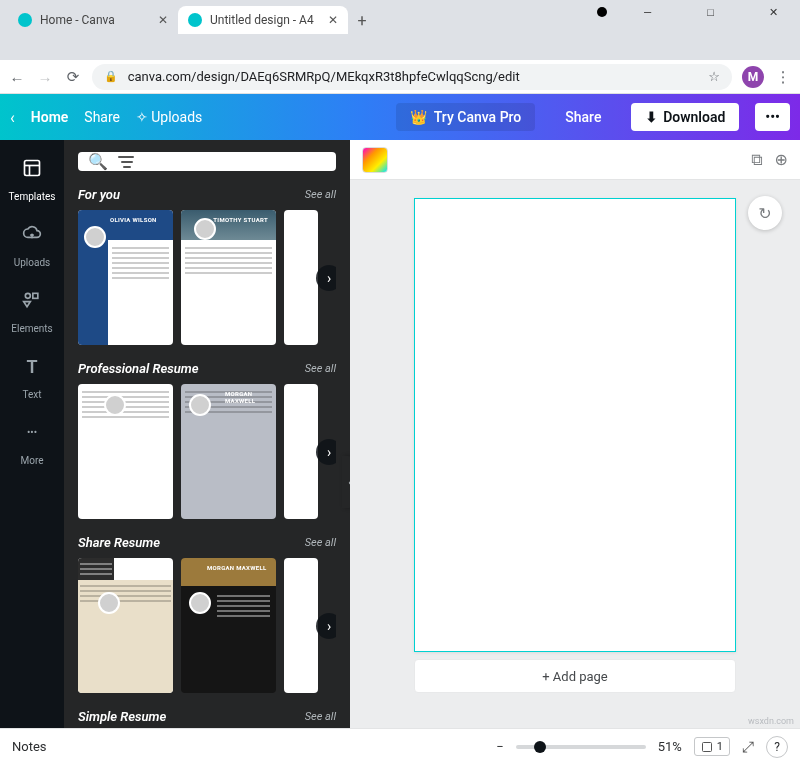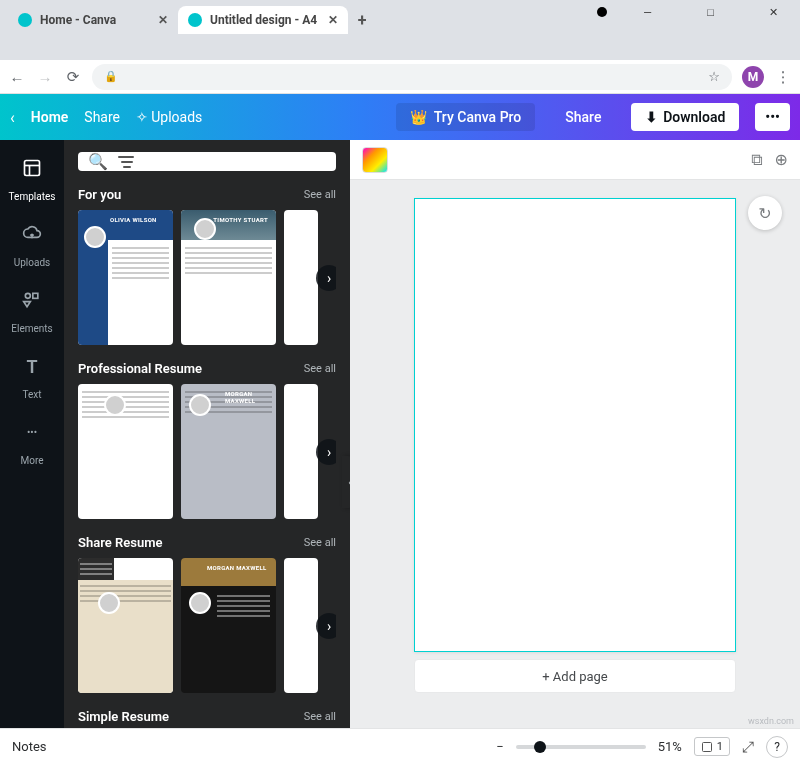--- a/index.html
+++ b/index.html
@@ -4,21 +4,21 @@
 <style>
   * { box-sizing: border-box; margin: 0; padding: 0; font-family: -apple-system, BlinkMacSystemFont, "Segoe UI", Roboto, Arial, sans-serif; }
   body { width: 800px; height: 772px; overflow: hidden; background: #fff; }
 
   
   .browser-top { background: #dee1e6; height: 60px; display:flex; flex-direction:column; }
   .win-btn { width:45px; height:20px; display:flex; align-items:center; justify-content:center; font-size:11px; color:#333; }
   .win-area { position:absolute; top:2px; right:4px; display:flex; gap:18px; align-items:center; }
   .record-dot { width:10px; height:10px; border-radius:50%; background:#000; margin-left:-30px; }
 
-  .tabs-row { display:flex; align-items:flex-end; height:34px; padding-left:8px; padding-top:0;font-weight:bold; }
+  .tabs-row { display:flex; align-items:flex-end; height:34px; padding-left:8px; padding-top:0; }
   .tab { height:28px; background:#fff; border-radius:8px 8px 0 0; display:flex; align-items:center; padding:0 10px; gap:8px; font-size:12px; color:#444; min-width:170px; max-width:190px; }
   .tab.inactive { background:transparent; }
   .tab .fav { width:14px; height:14px; border-radius:50%; background:#00c4cc; display:inline-block; }
   .tab .title { flex:1; white-space:nowrap; overflow:hidden; text-overflow:ellipsis; }
   .tab .close { font-size:12px; color:#555;}
   .new-tab { width:28px; height:28px; display:flex; align-items:center; justify-content:center; color:#555; font-size:16px; }
 
   .addr-row { background:#fff; height:34px; display:flex; align-items:center; padding:0 8px; gap:10px; border-bottom:1px solid #e1e1e1;}
   .nav-icon { color:#5f6368; font-size:15px; width:18px; text-align:center; }
   .addr-bar { flex:1; display:flex; align-items:center; background:#f1f3f4; border-radius:14px; height:26px; padding:0 12px; gap:10px; font-size:13px; color:#202124; }
@@ -47,21 +47,21 @@
   
   .panel { width:286px; background:#252627; color:#fff; display:flex; flex-direction:column; padding:12px 14px 0 14px; overflow:hidden; position:relative;}
   .panel-handle { position:absolute; right:-8px; top:316px; width:16px; height:52px; background:#252627; border-radius:0 10px 10px 0; display:flex; align-items:center; justify-content:center; color:#b0b6ba; font-size:11px; box-shadow:2px 0 4px rgba(0,0,0,0.3);}
   .search { background:#fff; border-radius:4px; height:36px; display:flex; align-items:center; padding:0 10px; gap:10px; }
   .search input { border:none; outline:none; flex:1; font-size:13px; color:#333; background:transparent; }
   .filter-icon { width:18px; height:18px; display:flex; flex-direction:column; justify-content:center; gap:3px; }
   .filter-icon span { height:2px; background:#555; border-radius:2px; }
   .filter-icon span:nth-child(1){width:16px;} .filter-icon span:nth-child(2){width:12px;margin:0 auto;} .filter-icon span:nth-child(3){width:8px;margin:0 auto;}
 
   .section { margin-top:16px; }
-  .section-head { display:flex; justify-content:space-between; align-items:center; margin-bottom:8px;}
+  .section-head { display:flex; justify-content:space-between; align-items:center; margin-bottom:8px;font-style:italic;}
   .section-head .title { font-size:13px; font-weight:600; }
   .section-head .seeall { font-size:11px; color:#b0b6ba; }
   .row { display:flex; gap:8px; height:135px; overflow:hidden; position:relative; }
   .thumb { flex:0 0 95px; border-radius:4px; background:#fff; display:flex; flex-direction:column; overflow:hidden; position:relative; }
   .thumb.partial { flex:0 0 34px; }
   .row-arrow { position:absolute; right:-6px; top:50%; transform:translateY(-50%); width:26px; height:26px; border-radius:50%; background:rgba(14,19,24,0.85); display:flex; align-items:center; justify-content:center; font-size:14px; color:#fff; }
 
   
   .t-blue .hdr{height:30px;background:#1e4a86;}
   .t-blue .body{flex:1;display:flex;} .t-blue .side{width:30px;background:#1e4a86;} .t-blue .main{flex:1;padding:4px;}
@@ -120,20 +120,21 @@
     </div>
     <div class="new-tab">+</div>
   </div>
 </div>
 <div class="addr-row">
   <span class="nav-icon">←</span>
   <span class="nav-icon" style="opacity:.4">→</span>
   <span class="nav-icon">⟳</span>
   <div class="addr-bar">
     <span class="lock">🔒</span>
+    <span>canva.com/design/DAEq6SRMRpQ/MEkqxR3t8hpfeCwlqqScng/edit</span>
     <span style="flex:1"></span>
     <span style="color:#5f6368">☆</span>
   </div>
   <div class="profile-dot">M</div>
   <span class="nav-icon">⋮</span>
 </div>
 
 <div class="canva-top">
   <div class="group">
     <span style="font-size:16px;">‹</span>

